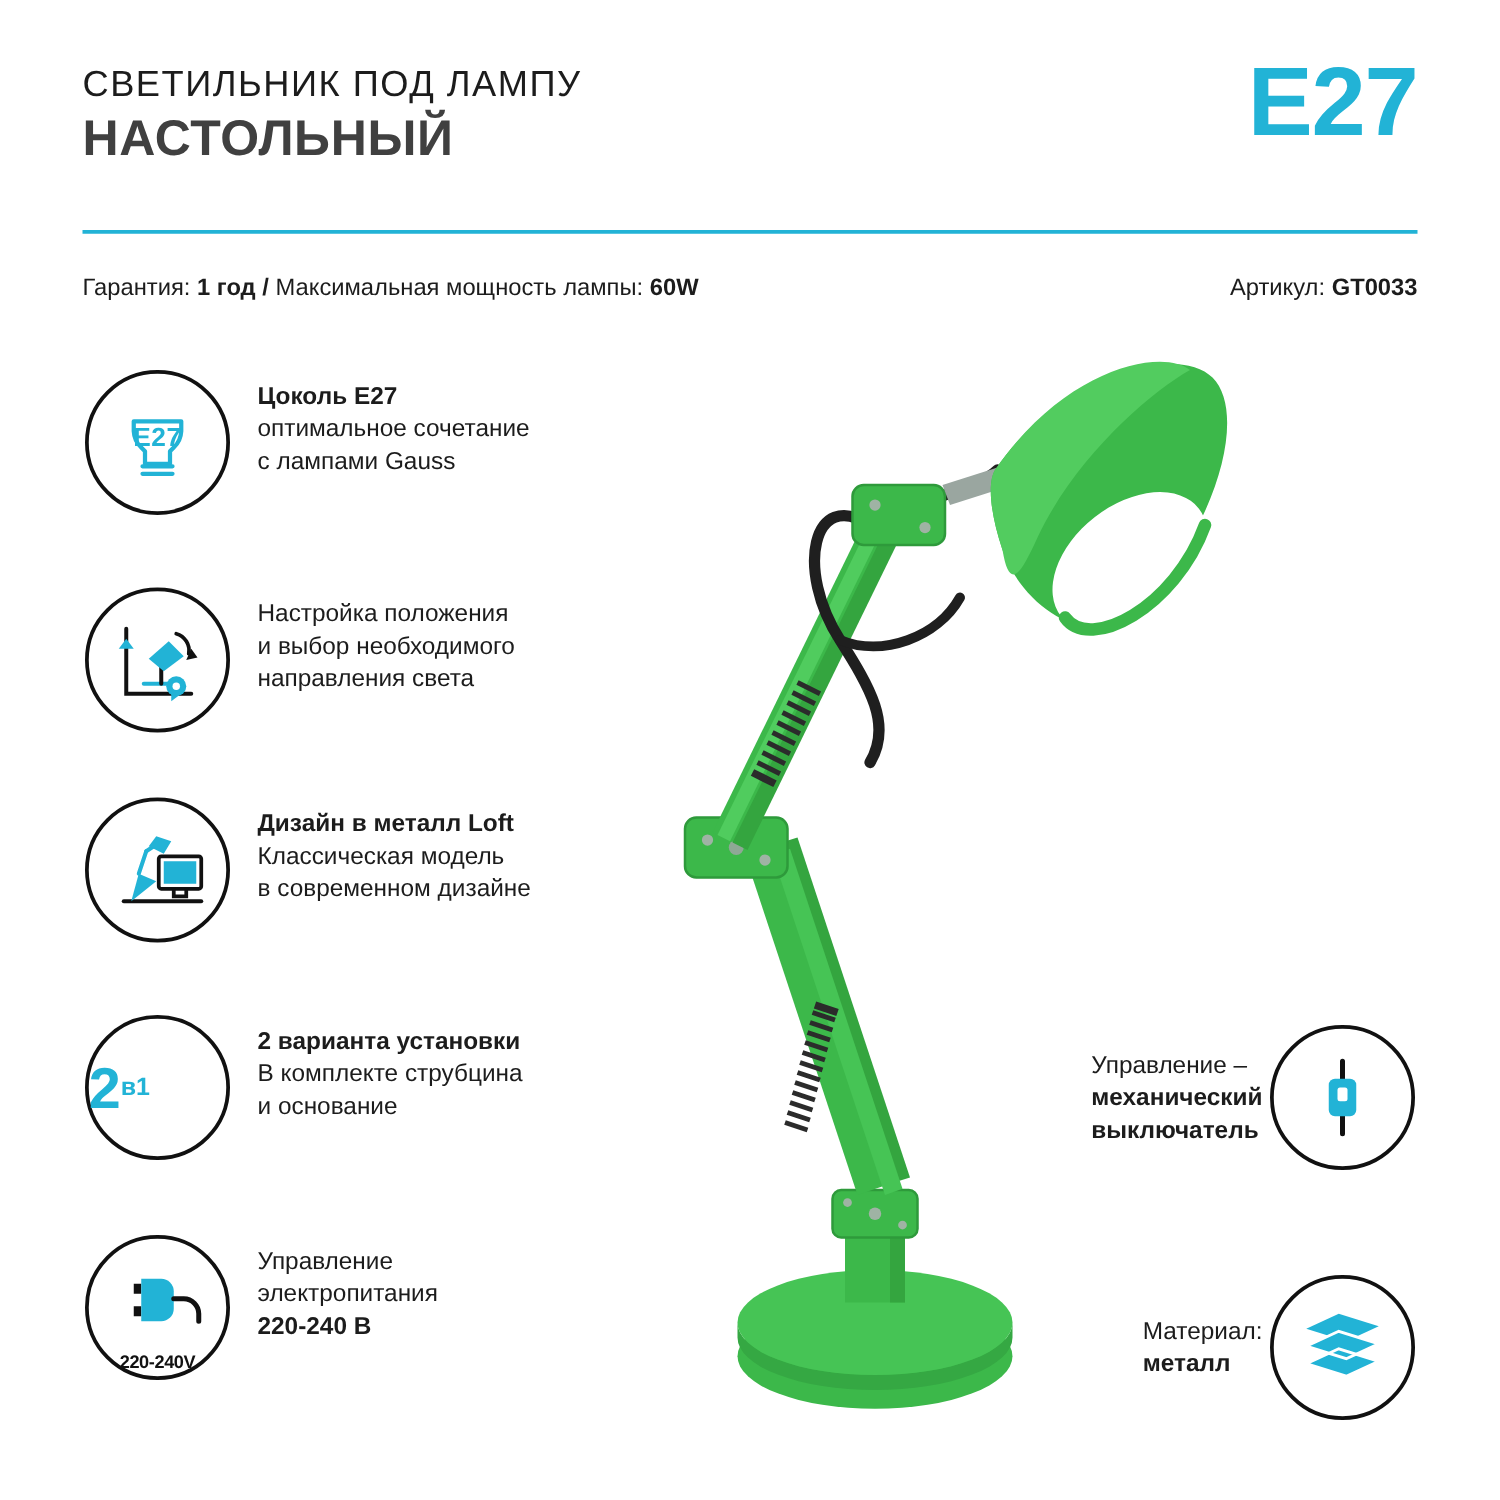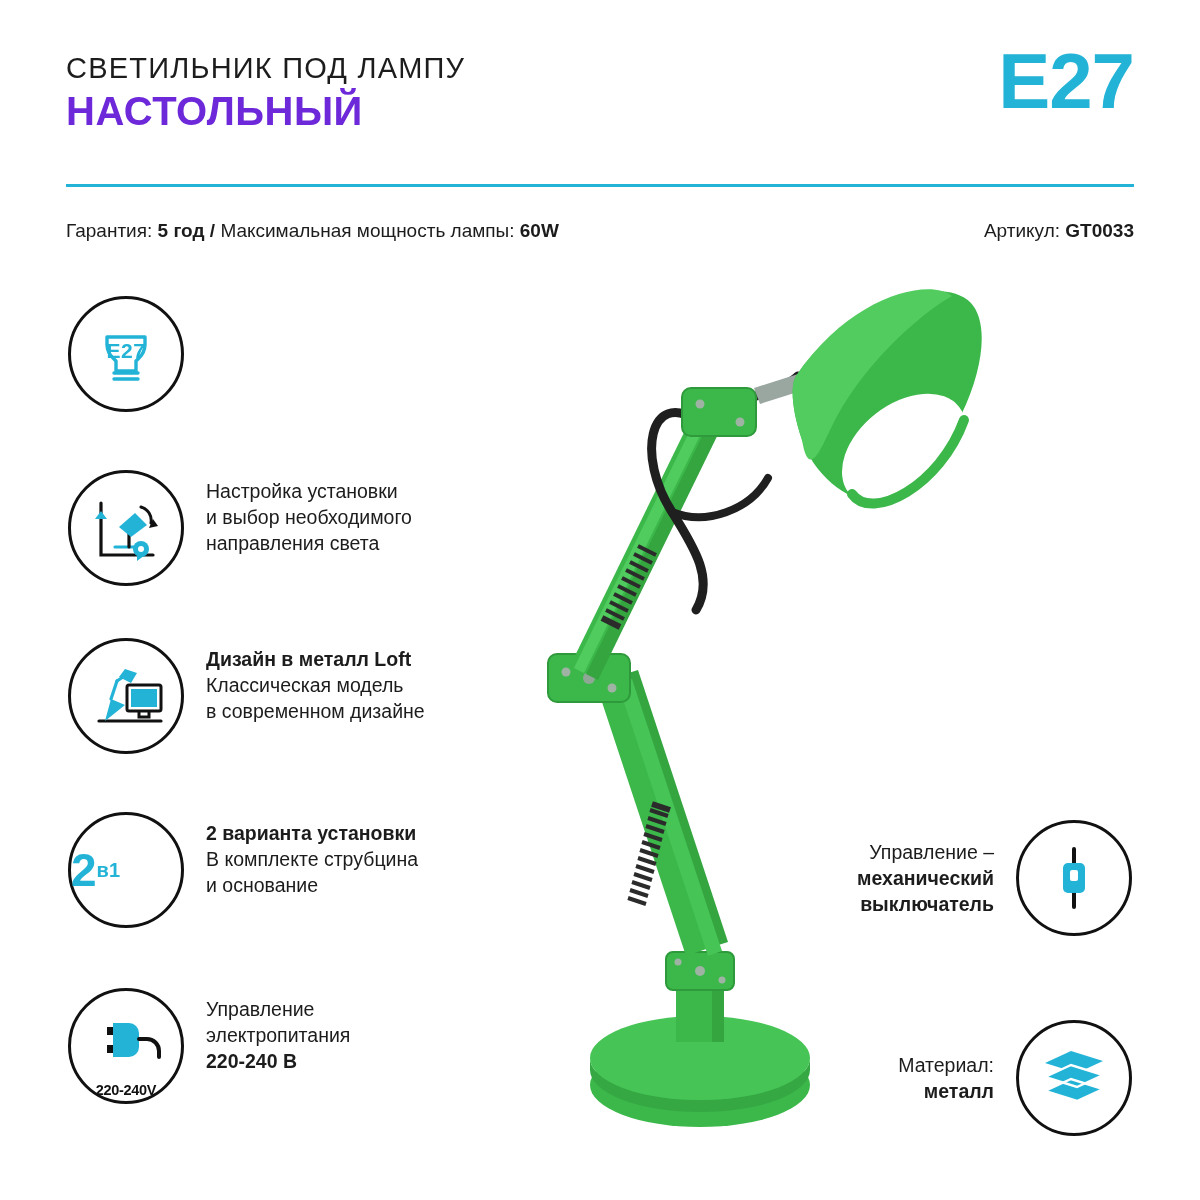--- a/index.html
+++ b/index.html
@@ -37,21 +37,21 @@
     font-size: 29px;
     letter-spacing: 1.2px;
     font-weight: 400;
     color: #1c1c1c;
     white-space: nowrap;
   }
   .title-line2 {
     font-size: 40px;
     font-weight: bold;
     letter-spacing: 0.5px;
-    color: #6d28d9;
+    color: #404040;
     margin-top: 4px;
     white-space: nowrap;
   }
   .socket-big {
     position: absolute;
     right: 0;
     top: -10px;
     font-size: 78px;
     font-weight: bold;
     color: #22b3d6;
@@ -127,22 +127,22 @@
 
   
   .feature-right {
     position: absolute;
     width: 420px;
     display: flex;
     align-items: center;
     justify-content: flex-end;
   }
   .feature-right .rtext {
-    text-align: right;
-    margin-right: 22px;
+    text-align: left;
+    margin-right: 6px;
     font-size: 19.5px;
     line-height: 26px;
     color: #1c1c1c;
   }
   #feat-control { right: 68px; top: 820px; }
   #feat-material { right: 68px; top: 1020px; }
 
   
   .badge svg { position: absolute; left: 0; top: 0; }
 
@@ -200,58 +200,63 @@
       <div class="title-line1">СВЕТИЛЬНИК ПОД ЛАМПУ</div>
       <div class="title-line2">НАСТОЛЬНЫЙ</div>
     </div>
     <div class="socket-big">E27</div>
   </div>
   <div class="rule"></div>
 
   <div class="subheader">
     <div class="left">
       <span>Гарантия:</span>
-      <span class="b">5 год</span>
+      <span class="b">1 год</span>
       <span class="b">/</span>
       <span>Максимальная мощность лампы:</span>
       <span class="b">60W</span>
     </div>
     <div class="right">
       <span>Артикул:</span>
       <span class="b">GT0033</span>
     </div>
   </div>
 
   <div class="feature" id="feat-socket">
     <div class="badge">
       <svg width="110" height="110" viewBox="0 0 110 110">
         <path d="M36 38 h38 v8 a19 19 0 0 1 -6 13 l-3 3 v10 h-20 v-10 l-3 -3 a19 19 0 0 1 -6 -13 z" fill="none" stroke="#22b3d6" stroke-width="3.4" stroke-linejoin="round"></path>
         <path d="M43 74 h24 M43 80 h24" stroke="#22b3d6" stroke-width="3.4" stroke-linecap="round"></path>
       </svg>
       <div class="e27label">E27</div>
+    </div>
+    <div class="feature-text">
+      <span class="hl">Цоколь E27</span>
+      <span>оптимальное сочетание</span><br>
+      <span>с лампами Gauss</span>
     </div>
   </div>
 
   <div class="feature" id="feat-position">
     <div class="badge">
       <svg width="110" height="110" viewBox="0 0 110 110">
         <path d="M30 30 v52 h52" stroke="#111" stroke-width="3.2" fill="none" stroke-linecap="round"></path>
         <path d="M30 38 l-6 8 h12 z" fill="#22b3d6"></path>
         <path d="M74 82 l-8 -6 v12 z" fill="#22b3d6"></path>
         <path d="M44 74 h28" stroke="#22b3d6" stroke-width="3.2" stroke-linecap="round"></path>
         <path d="M58 74 v-14" stroke="#111" stroke-width="3.2" stroke-linecap="round"></path>
         <path d="M48 54 l16 -14 l12 12 l-16 12 z" fill="#22b3d6"></path>
         <path d="M70 34 a14 14 0 0 1 10 16" stroke="#111" stroke-width="3" fill="none" stroke-linecap="round"></path>
         <path d="M82 46 l-4 9 l9 -2 z" fill="#111"></path>
         <circle cx="70" cy="76" r="8" fill="#22b3d6"></circle>
         <circle cx="70" cy="76" r="3" fill="#fff"></circle>
       </svg>
     </div>
     <div class="feature-text">
-      <span>Настройка установки</span><br>
+      <span>Настройка положения</span><br>
       <span>и выбор необходимого</span><br>
       <span>направления света</span>
     </div>
   </div>
 
   <div class="feature" id="feat-loft">
     <div class="badge">
       <svg width="110" height="110" viewBox="0 0 110 110">
         <rect x="56" y="44" width="34" height="26" rx="2" fill="none" stroke="#111" stroke-width="3"></rect>
         <rect x="60" y="48" width="26" height="18" fill="#22b3d6"></rect>

